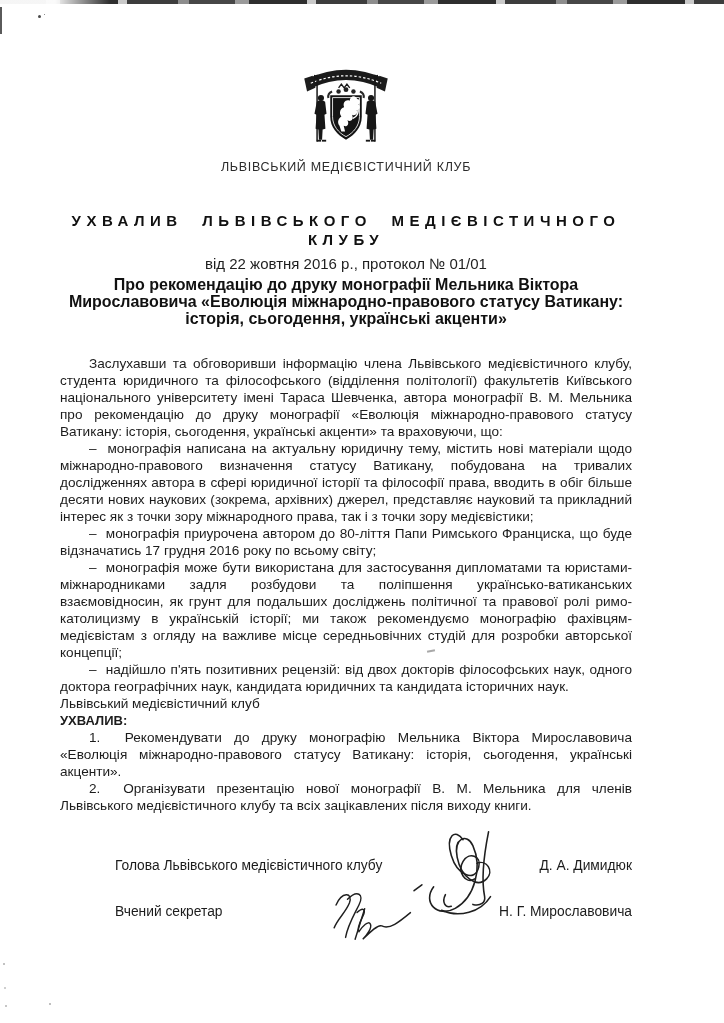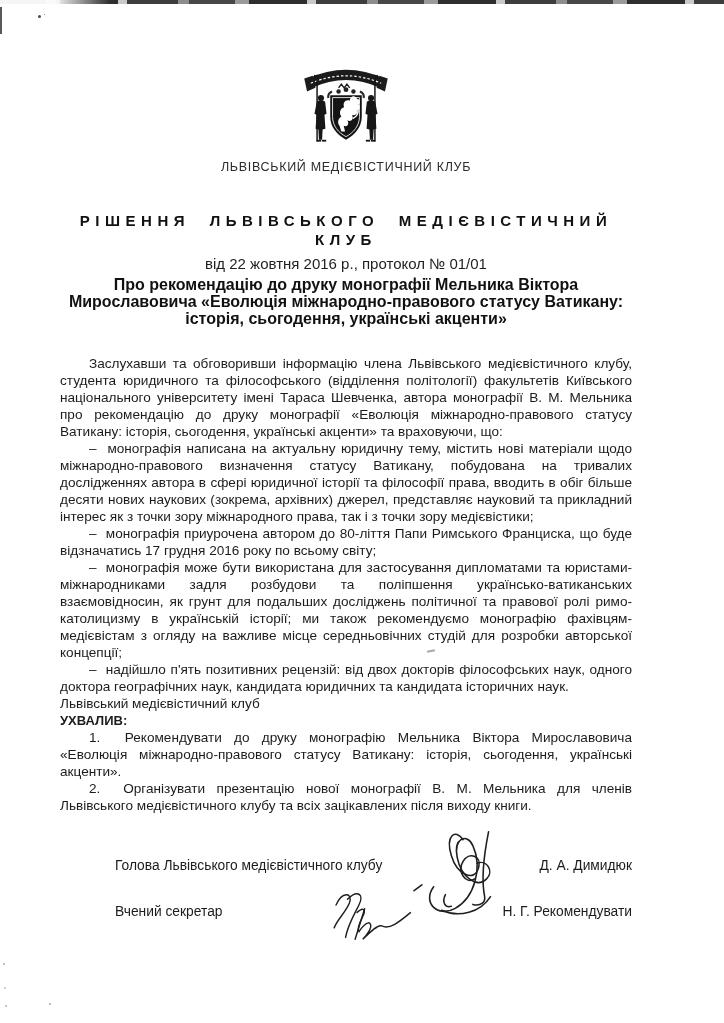--- a/index.html
+++ b/index.html
@@ -118,22 +118,22 @@
           <path d="M23.5 44 q4.5 -3 9 0 l1.5 13 -2.2 1 1 15 -3 1 -0.6 11 -3.4 0 -0.6 -11 -3 -1 1 -15 -2.2 -1 z"></path>
           <rect x="23.5" y="85" width="4.6" height="2"></rect>
           <rect x="29" y="85" width="4.6" height="2"></rect>
         </g>
       </svg>
     </div>
 
     <div class="club-name">ЛЬВІВСЬКИЙ МЕДІЄВІСТИЧНИЙ КЛУБ</div>
 
     <div class="doc-title">
-      <div>РІШЕННЯ ЛЬВІВСЬКОГО МЕДІЄВІСТИЧНИЙ</div>
-      <div>КЛУБ</div>
+      <div>УХВАЛИВ ЛЬВІВСЬКОГО МЕДІЄВІСТИЧНОГО</div>
+      <div>КЛУБУ</div>
     </div>
 
     <div class="date-line">від 22 жовтня 2016 р., протокол № 01/01</div>
 
     <div class="subject">Про рекомендацію до друку монографії Мельника Віктора Мирославовича «Еволюція міжнародно-правового статусу Ватикану: історія, сьогодення, українські акценти»</div>
 
     <div class="body-text">
       <p class="para-indent">Заслухавши та обговоривши інформацію члена Львівського медієвістичного клубу, студента юридичного та філософського (відділення політології) факультетів Київського національного університету імені Тараса Шевченка, автора монографії В. М. Мельника про рекомендацію до друку монографії «Еволюція міжнародно-правового статусу Ватикану: історія, сьогодення, українські акценти» та враховуючи, що:</p>
       <p class="para-indent">–&nbsp;&nbsp;монографія написана на актуальну юридичну тему, містить нові матеріали щодо міжнародно-правового визначення статусу Ватикану, побудована на тривалих дослідженнях автора в сфері юридичної історії та філософії права, вводить в обіг більше десяти нових наукових (зокрема, архівних) джерел, представляє науковий та прикладний інтерес як з точки зору міжнародного права, так і з точки зору медієвістики;</p>
       <p class="para-indent">–&nbsp;&nbsp;монографія приурочена автором до 80-ліття Папи Римського Франциска, що буде відзначатись 17 грудня 2016 року по всьому світу;</p>
@@ -173,19 +173,19 @@
         </svg>
       </div>
 
       <div class="sig-row first">
         <span class="sig-role">Голова Львівського медієвістичного клубу</span>
         <span class="sig-name">Д. А. Димидюк</span>
       </div>
 
       <div class="sig-row second">
         <span class="sig-role">Вчений секретар</span>
-        <span class="sig-name">Н. Г. Рекомендувати</span>
+        <span class="sig-name">Н. Г. Мирославовича</span>
       </div>
 
     </div>
 
   </div>
 </div>
 
 </body></html>

